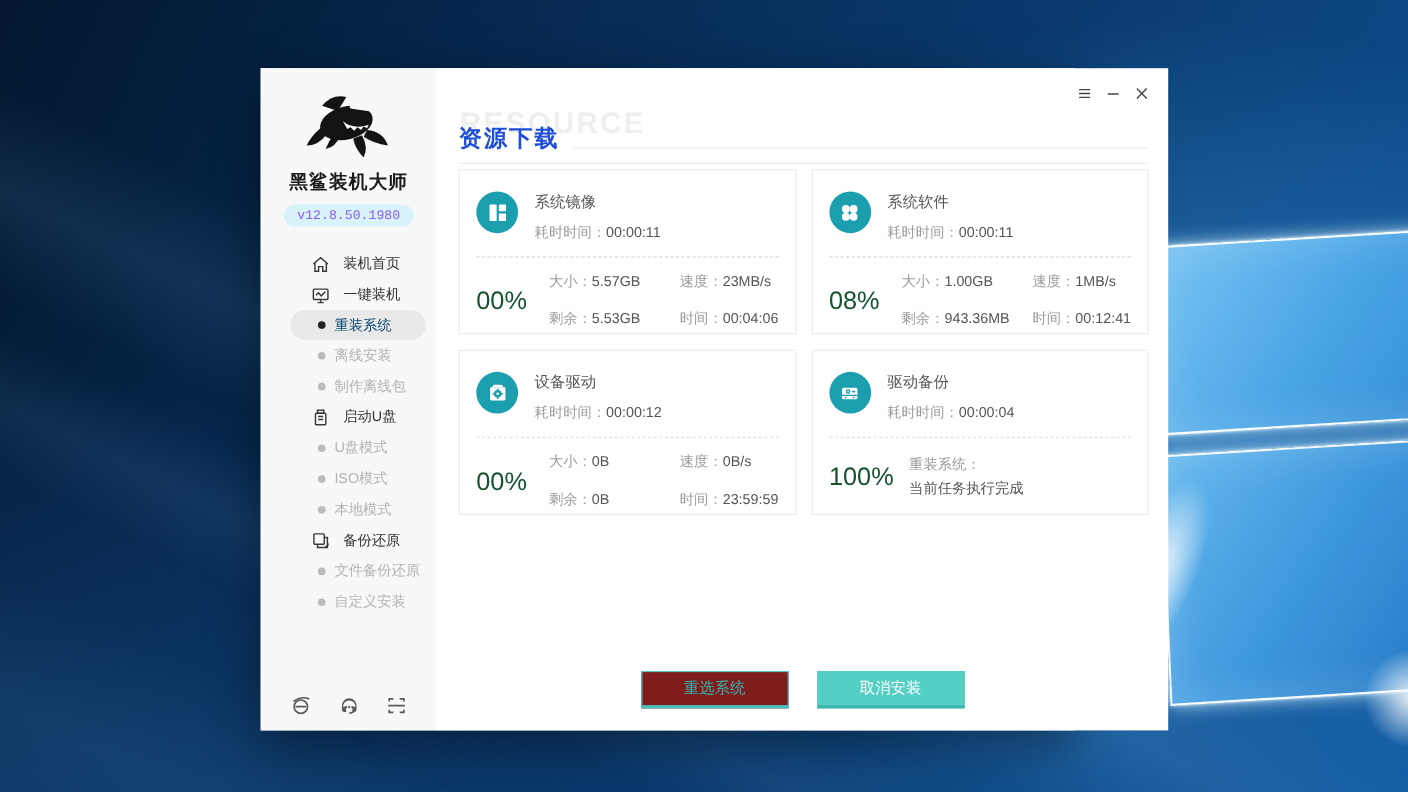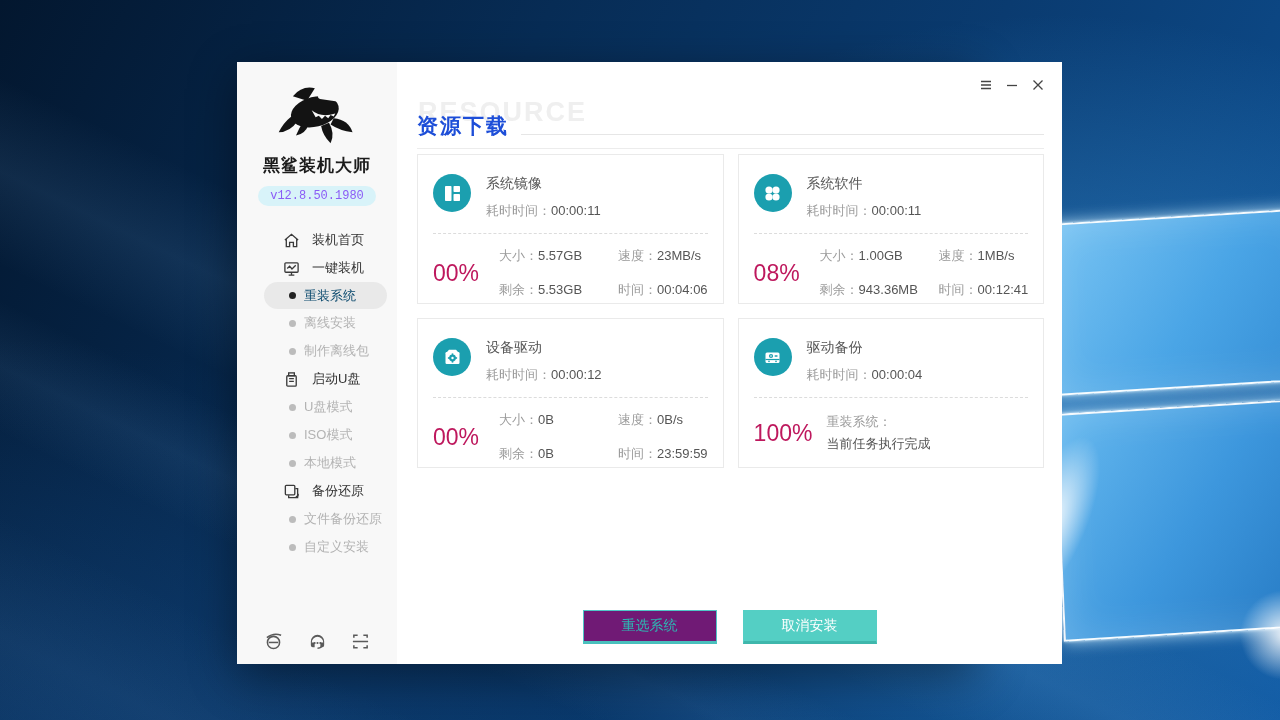--- a/index.html
+++ b/index.html
@@ -79,31 +79,31 @@
   .card-top { display:flex; padding:19px 15px 0; }
   .icon-circle { width:38px; height:38px; border-radius:50%; background:#1b9faf; flex:none;
     display:flex; align-items:center; justify-content:center; }
   .icon-circle svg { width:21px; height:21px; }
   .card-head { margin-left:15px; padding-top:1px; }
   .card-title { font-size:14px; color:#575757; }
   .elapsed { margin-top:9px; font-size:13px; color:#9b9b9b; }
   .elapsed .val { color:#555; }
   .dashed { border-top:1px dashed #dcdcdc; margin:13px 15px 0; }
   .card-bottom { display:flex; align-items:center; padding:13px 15px 0; }
-  .percent { min-width:52px; margin-right:14px; font-size:23px; color:#be185d; flex:none; }
+  .percent { min-width:52px; margin-right:14px; font-size:23px; color:#14532d; flex:none; }
   .stats { flex:1; display:grid; grid-template-columns:minmax(103px,auto) auto; column-gap:6px; row-gap:13px; font-size:13px; white-space:nowrap;gap:16px; }
   .stat .lab { color:#9b9b9b; }
   .stat .val { color:#555; }
   .info { font-size:13px; line-height:22px; }
   .info .lab { color:#9b9b9b; }
   .info .val { color:#555; }
 
   .footer-buttons { position:absolute; bottom:20px; left:0; right:0; display:flex; justify-content:center; gap:26px; }
   .btn { width:134px; height:34px; font-size:14px; font-family:inherit; cursor:pointer; }
-  .btn.outline { background:#701a75; border:1px solid #4fc7c7; border-bottom:3px solid #49c0bd; color:#2db8b3; }
+  .btn.outline { background:#7f1d1d; border:1px solid #4fc7c7; border-bottom:3px solid #49c0bd; color:#2db8b3; }
   .btn.filled  { background:#54cfc4; border:1px solid #54cfc4; border-bottom:3px solid #3fb7ac; color:#fff; }
 </style>
 </head>
 <body>
 
 <div class="desktop">
   <div class="beam b1"></div>
   <div class="beam b2"></div>
   <div class="beam b3"></div>
   <div class="win-logo">

